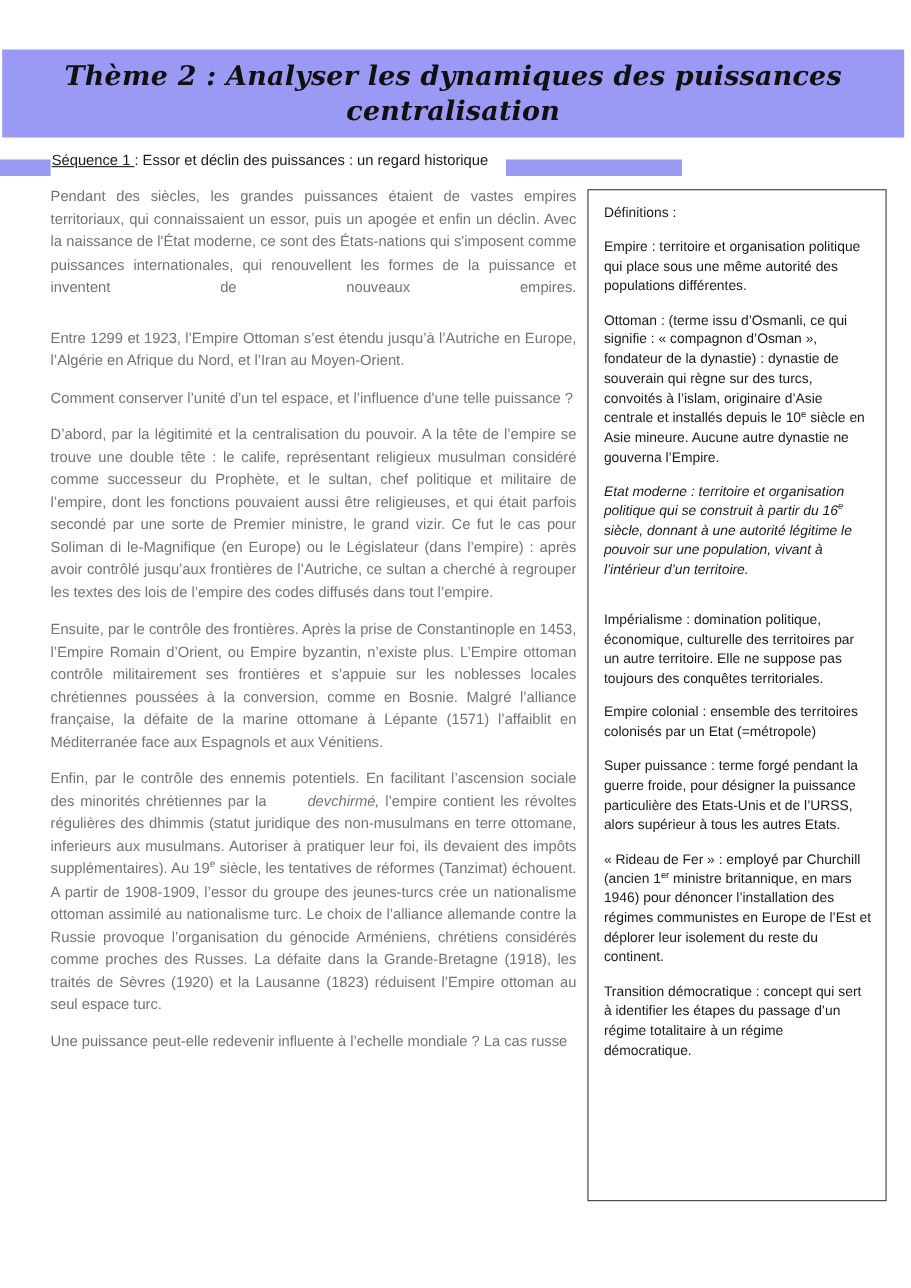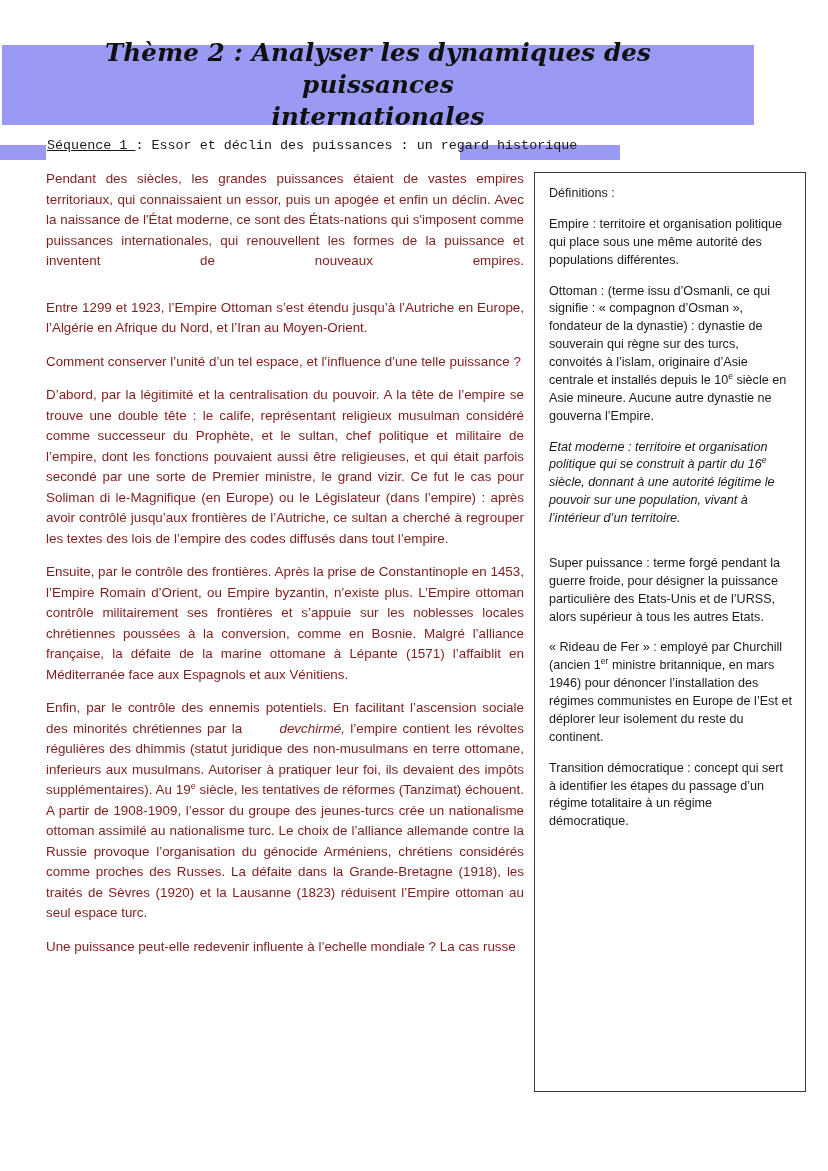--- a/index.html
+++ b/index.html
@@ -14,21 +14,21 @@
     font-family: "Liberation Sans", sans-serif;
     color: #1a1a1a;
     overflow: hidden;
   }
 
   
   .title-banner {
     position: absolute;
     left: 2px;
     top: 45px;
-    width: 752px;
+    width: 820px;
     height: 80px;
     background: #9a9af4;
     display: flex;
     align-items: center;
     justify-content: center;
     box-sizing: border-box;
     padding: 0 40px;
   }
   .title-text {
     font-family: "DejaVu Serif", "Liberation Serif", serif;
@@ -42,21 +42,20 @@
     width: 100%;
   }
 
   
   .seq-row {
     position: absolute;
     left: 0;
     top: 136px;
     width: 684px;
     height: 26px;
-    font-family: Liberation Mono, monospace;
   }
   .seq-block-left {
     position: absolute;
     left: 0px;
     top: 9px;
     width: 46px;
     height: 15px;
     background: #9a9af4;
   }
   .seq-block-right {
@@ -86,21 +85,21 @@
     left: 46px;
     top: 169px;
     width: 478px;
   }
   .body-col p {
     margin: 0 0 12px 0;
     font-size: 13.4px;
     line-height: 1.53;
     text-align: justify;
     text-justify: inter-word;
-    color: #7f1d1d;
+    color: #737373;
     hyphens: none;
   }
   .body-col p.force-justify {
     text-align-last: justify;
   }
   .body-col p.gap-after {
     margin-bottom: 26px;
   }
   .body-col p.tight {
     margin-bottom: 13px;
@@ -139,21 +138,21 @@
     margin-bottom: 27px;
     font-style: italic;
   }
 </style>
 </head>
 <body>
 
 <div class="title-banner">
   <div class="title-text">
     <span>Thème 2  : Analyser les dynamiques des puissances</span><br>
-    <span>internationales</span>
+    <span>centralisation</span>
   </div>
 </div>
 
 <div class="seq-row">
   <div class="seq-block-left"></div>
   <div class="seq-block-right"></div>
   <div class="seq-text"><span class="underlined">Séquence 1 </span><span>: Essor et déclin des puissances : un regard historique</span></div>
 </div>
 
 <div class="body-col">
@@ -168,21 +167,23 @@
 
 <div class="def-box">
   <p>Définitions :</p>
 
   <p>Empire : territoire et organisation politique qui place sous une même autorité des populations différentes.</p>
 
   <p><span>Ottoman : (terme issu d’Osmanli, ce qui signifie : « compagnon d’Osman », fondateur de la dynastie) : dynastie de souverain qui règne sur des turcs, convoités à l’islam, originaire d’Asie centrale et installés depuis le 10</span><sup>e</sup><span> siècle en Asie mineure. Aucune autre dynastie ne gouverna l’Empire.</span></p>
 
   <p class="spacer-after"><span>Etat moderne : territoire et organisation politique qui se construit à partir du 16</span><sup>e</sup><span> siècle, donnant à une autorité légitime le pouvoir sur une population, vivant à l’intérieur d’un territoire.</span></p>
 
+  <p>Impérialisme : domination politique, économique, culturelle des territoires par un autre territoire. Elle ne suppose pas toujours des conquêtes territoriales.</p>
 
+  <p>Empire colonial : ensemble des territoires colonisés par un Etat (=métropole)</p>
 
   <p>Super puissance : terme forgé pendant la guerre froide, pour désigner la puissance particulière des Etats-Unis et de l’URSS, alors supérieur à tous les autres Etats.</p>
 
   <p><span>« Rideau de Fer » : employé par Churchill (ancien 1</span><sup>er</sup><span> ministre britannique, en mars 1946) pour dénoncer l’installation des régimes communistes en Europe de l’Est et déplorer leur isolement du reste du continent.</span></p>
 
 
   <p>Transition démocratique : concept qui sert à identifier les étapes du passage d’un régime totalitaire à un régime démocratique.</p>
 </div>
 
 </body></html>

